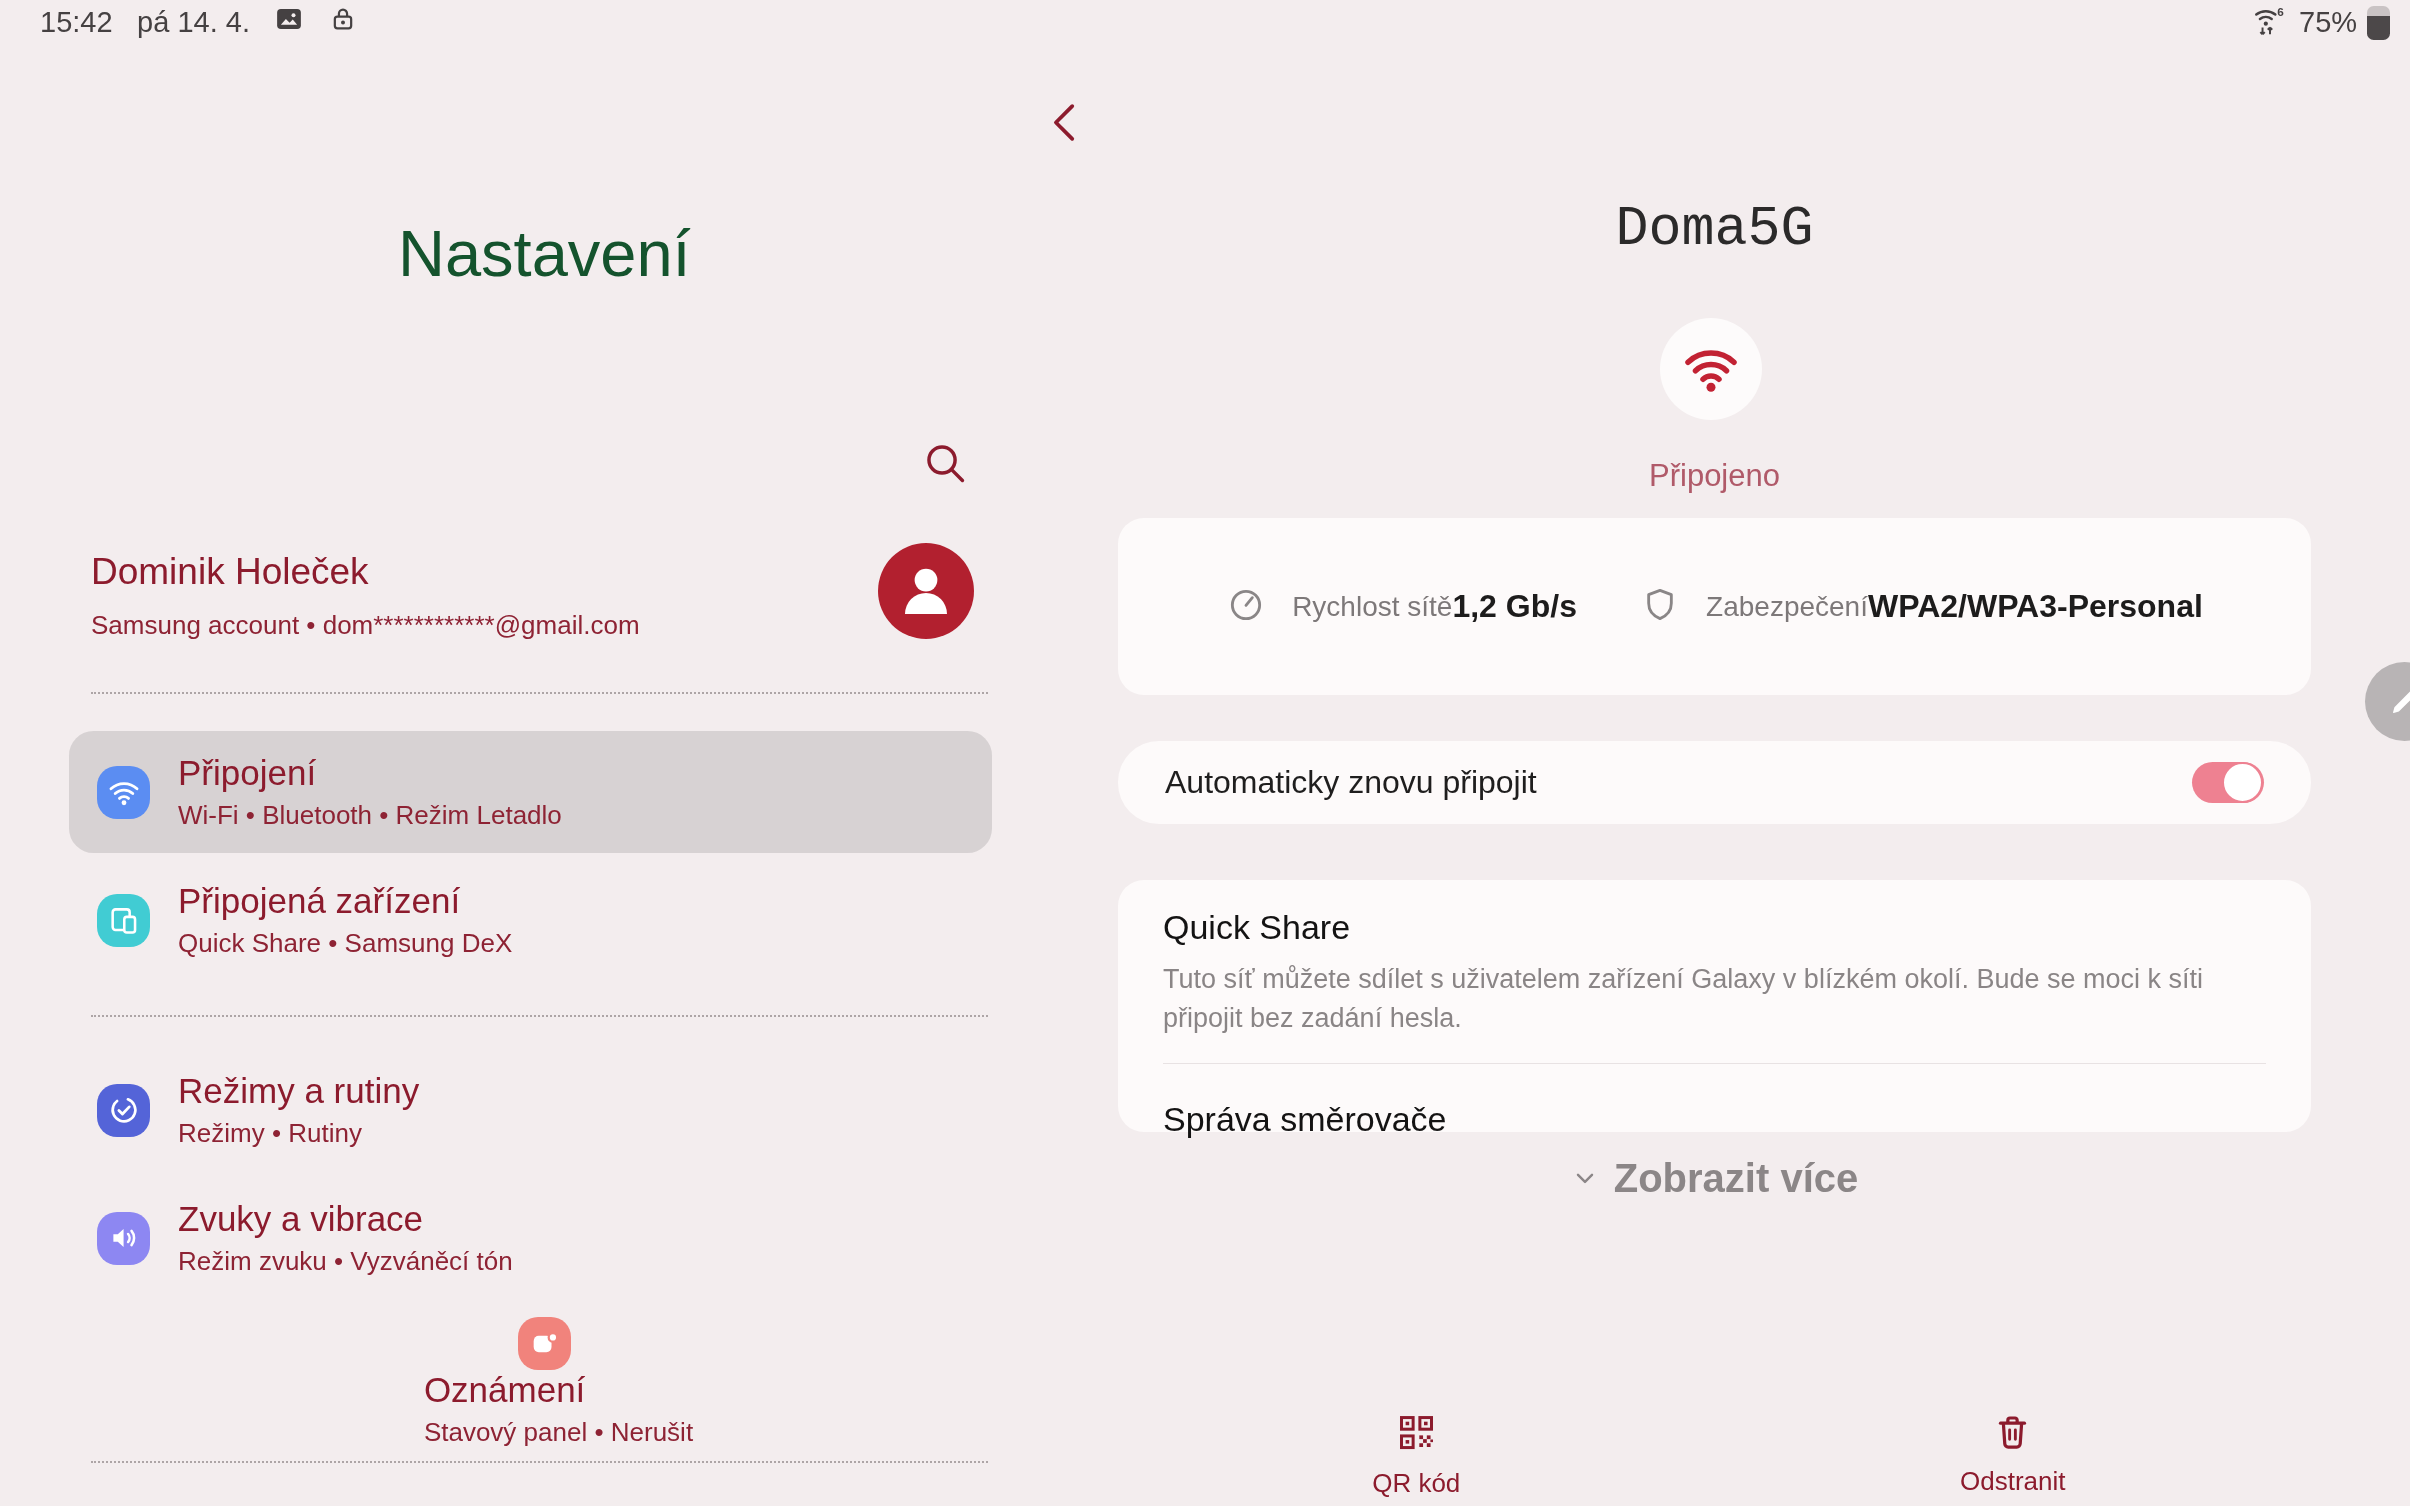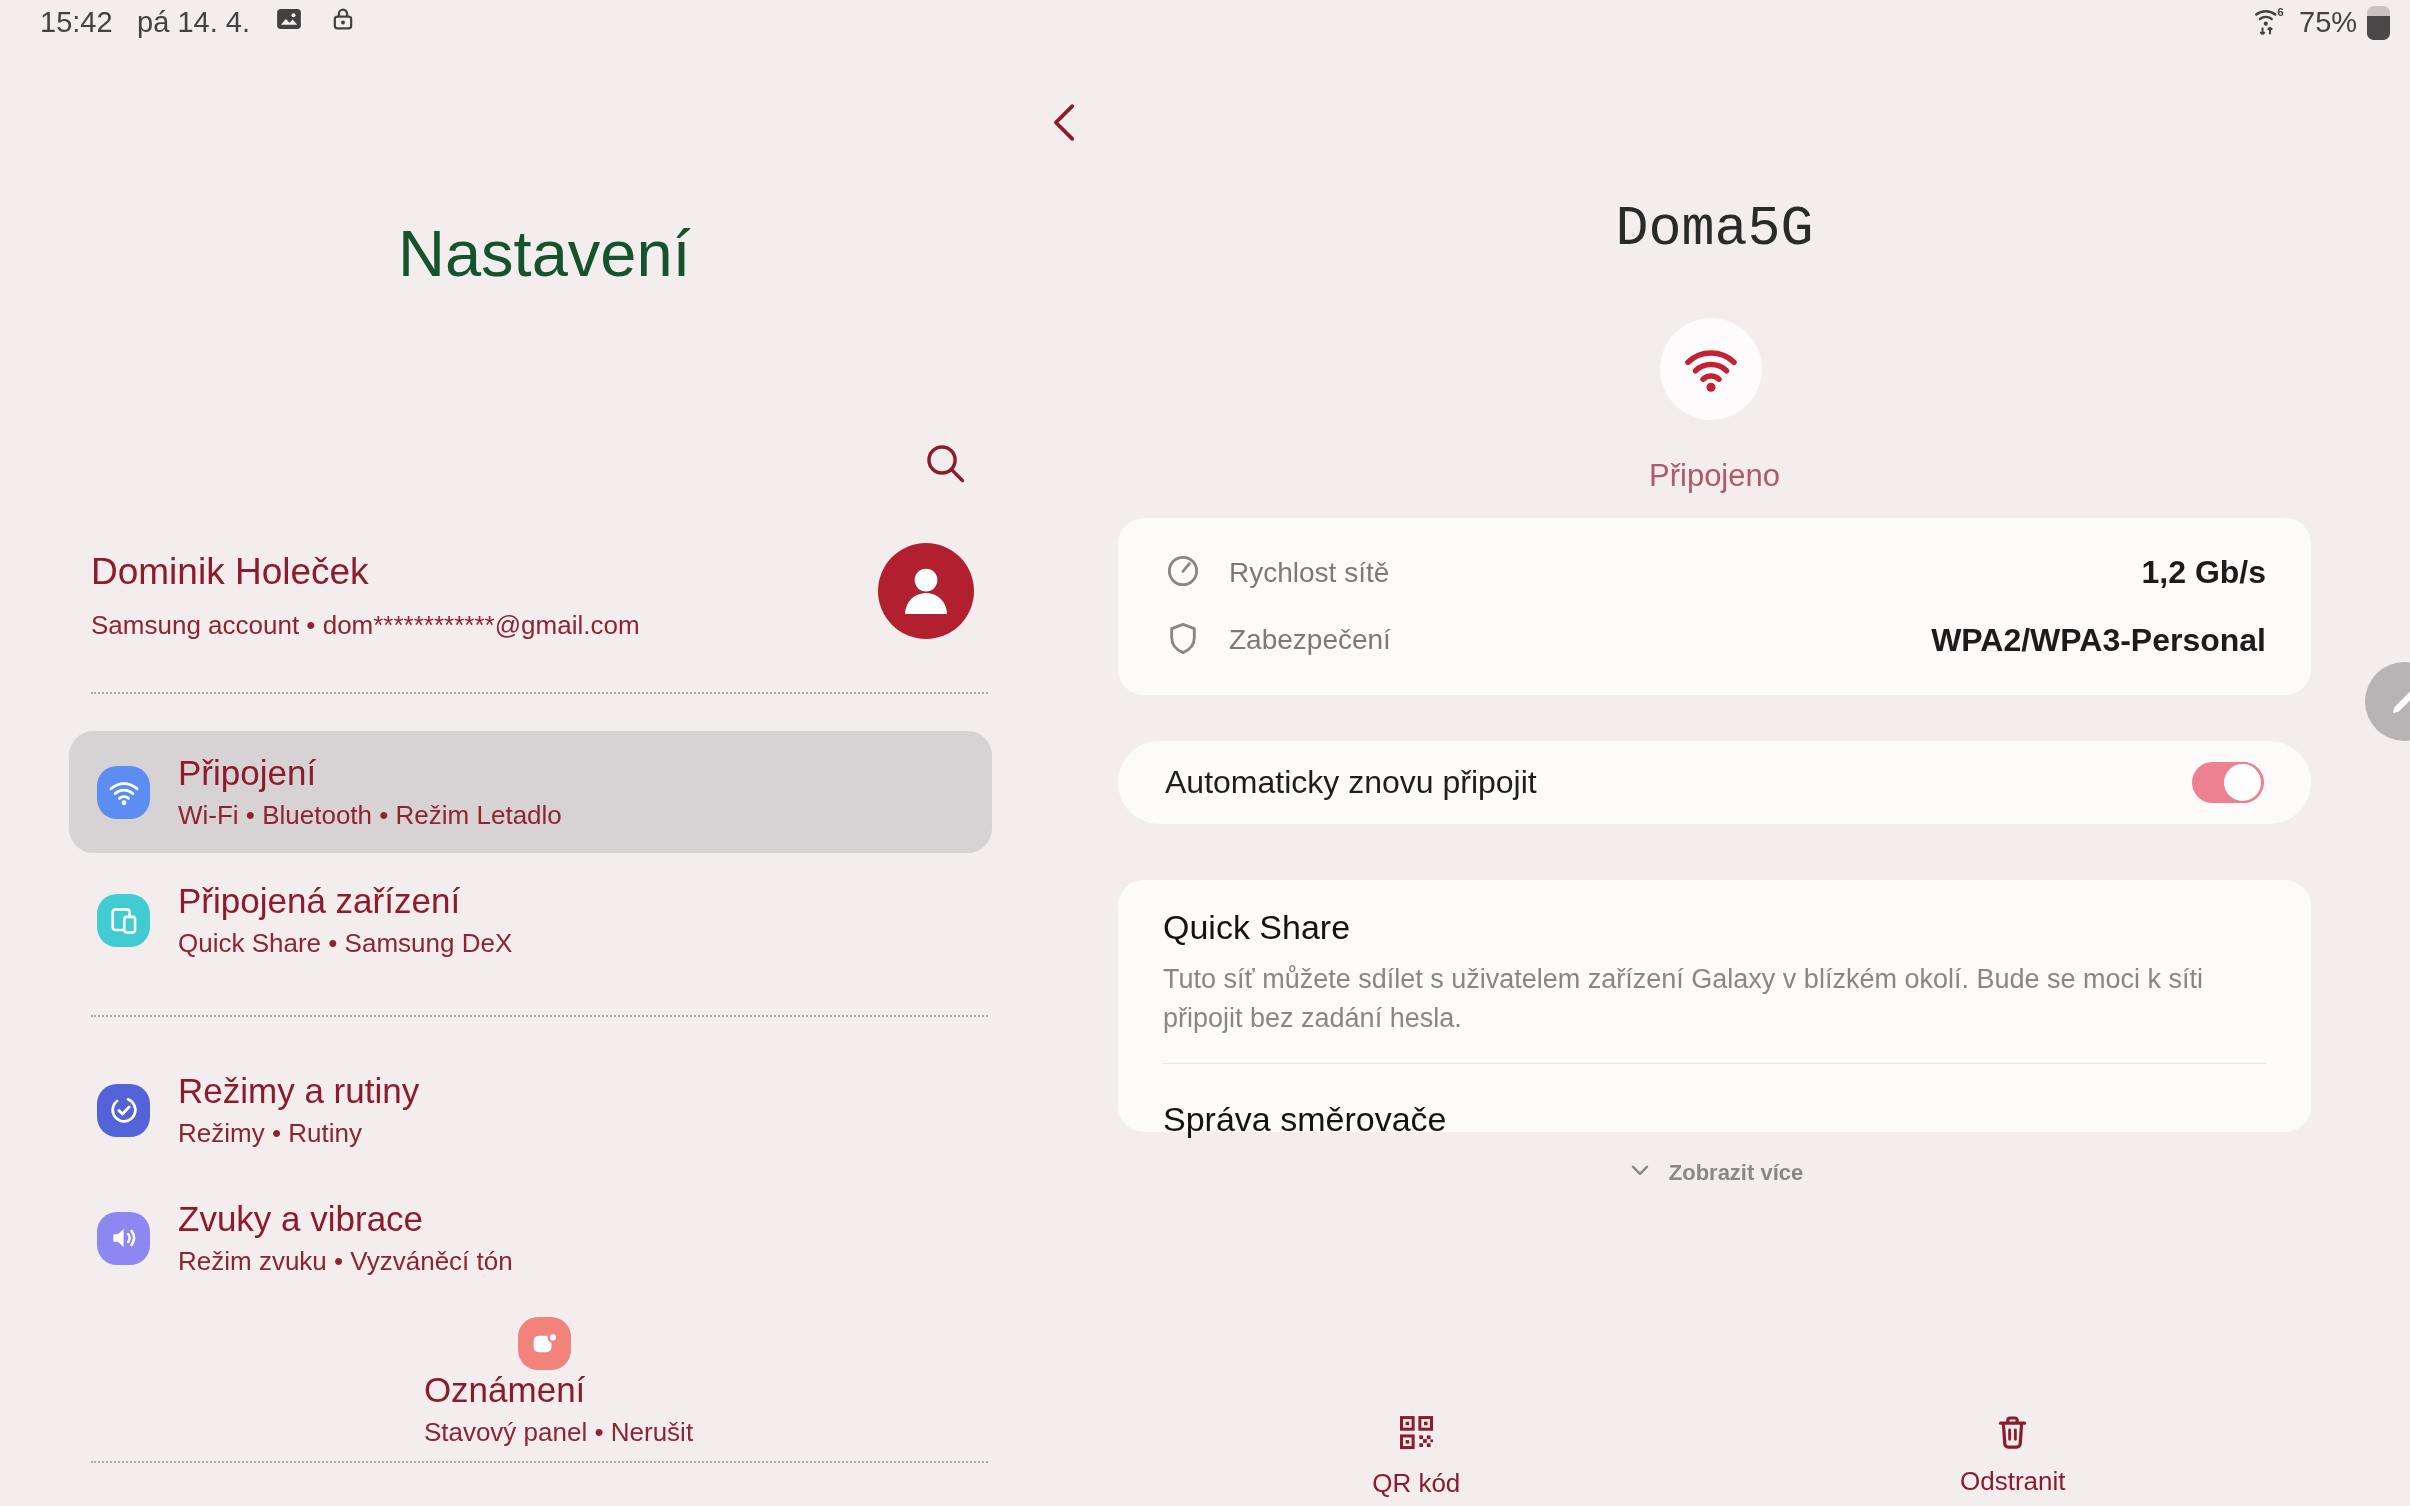--- a/index.html
+++ b/index.html
@@ -29,37 +29,37 @@
   .squircle{width:53px;height:53px;border-radius:20px;display:flex;align-items:center;justify-content:center;flex:0 0 auto;}
   .mi-text{margin-left:28px;}
   .mi-title{font-size:35px;color:#8c1b2d;line-height:1.15;}
   .mi-sub{font-size:26px;color:#8e2334;margin-top:6.6px;}
   
   .back-btn{position:absolute;left:1040px;top:96px;width:53px;height:53px;cursor:pointer;}
   .net-title{position:absolute;left:1118px;top:198px;width:1193px;text-align:center;font-size:55px;color:#2b2a2a;font-family:Liberation Mono, monospace;}
   .wifi-badge{position:absolute;left:1660px;top:318px;width:102px;height:102px;border-radius:50%;background:#fdfbfb;display:flex;align-items:center;justify-content:center;}
   .net-status{position:absolute;left:1118px;top:458px;width:1193px;text-align:center;font-size:31px;color:#b05a69;}
   .card{position:absolute;left:1118px;width:1193px;background:#fdfafa;border-radius:26px;box-sizing:border-box;}
-  .info-card{top:518px;height:177px;padding:9.4px 45px;display:flex;flex-direction:column;justify-content:space-evenly;}
+  .info-card{top:518px;height:177px;padding:9.4px 45px;display:flex;flex-direction:row;justify-content:space-evenly;}
   .info-row{display:flex;align-items:center;}
   .info-label{margin-left:26px;font-size:28px;color:#7d7879;}
   .info-value{margin-left:auto;font-size:32px;font-weight:700;color:#1d1c1c;}
   .toggle-card{top:741px;height:83px;border-radius:41px;display:flex;align-items:center;padding:0 47px;}
   .toggle-label{font-size:32px;color:#1f1e1e;}
   .toggle{margin-left:auto;width:72px;height:41px;border-radius:21px;background:#d9d3d4;position:relative;cursor:pointer;}
   .toggle.on{background:#ee8191;}
   .toggle .knob{position:absolute;top:0;left:0;width:41px;height:41px;border-radius:50%;background:#fff;box-sizing:border-box;border:2.8px solid #d9d3d4;transition:left .15s;}
   .toggle.on .knob{left:30px;border-color:#ee8191;}
   .qs-card{top:880px;height:252px;padding:28px 45px;}
   .qs-title{font-size:34px;color:#141313;}
   .qs-desc{font-size:27px;color:#8a8586;line-height:1.45;margin-top:13px;max-width:1111px;}
   .qs-divider{border-top:1.9px solid #e8e2e3;margin-top:24.5px;}
   .qs-router{font-size:34px;color:#141313;margin-top:36px;cursor:pointer;}
   .show-more{position:absolute;left:1118px;top:1156px;width:1193px;display:flex;align-items:center;justify-content:center;gap:15px;cursor:pointer;}
-  .show-more span{font-size:22px;font-weight:700;color:#8b8687;}
+  .show-more span{font-size:40px;font-weight:700;color:#8b8687;}
   .actions{position:absolute;left:1118px;top:1411px;width:1193px;display:flex;}
   .action-btn{flex:1;display:flex;flex-direction:column;align-items:center;gap:9.4px;cursor:pointer;}
   .action-label{font-size:26px;color:#8c1b2d;}
   .fab{position:absolute;left:2365px;top:662px;width:79px;height:79px;border-radius:50%;background:#b8b4b5;display:flex;align-items:center;justify-content:center;cursor:pointer;}
 </style>
 </head>
 <body>
 
 <div class="screen">
 

